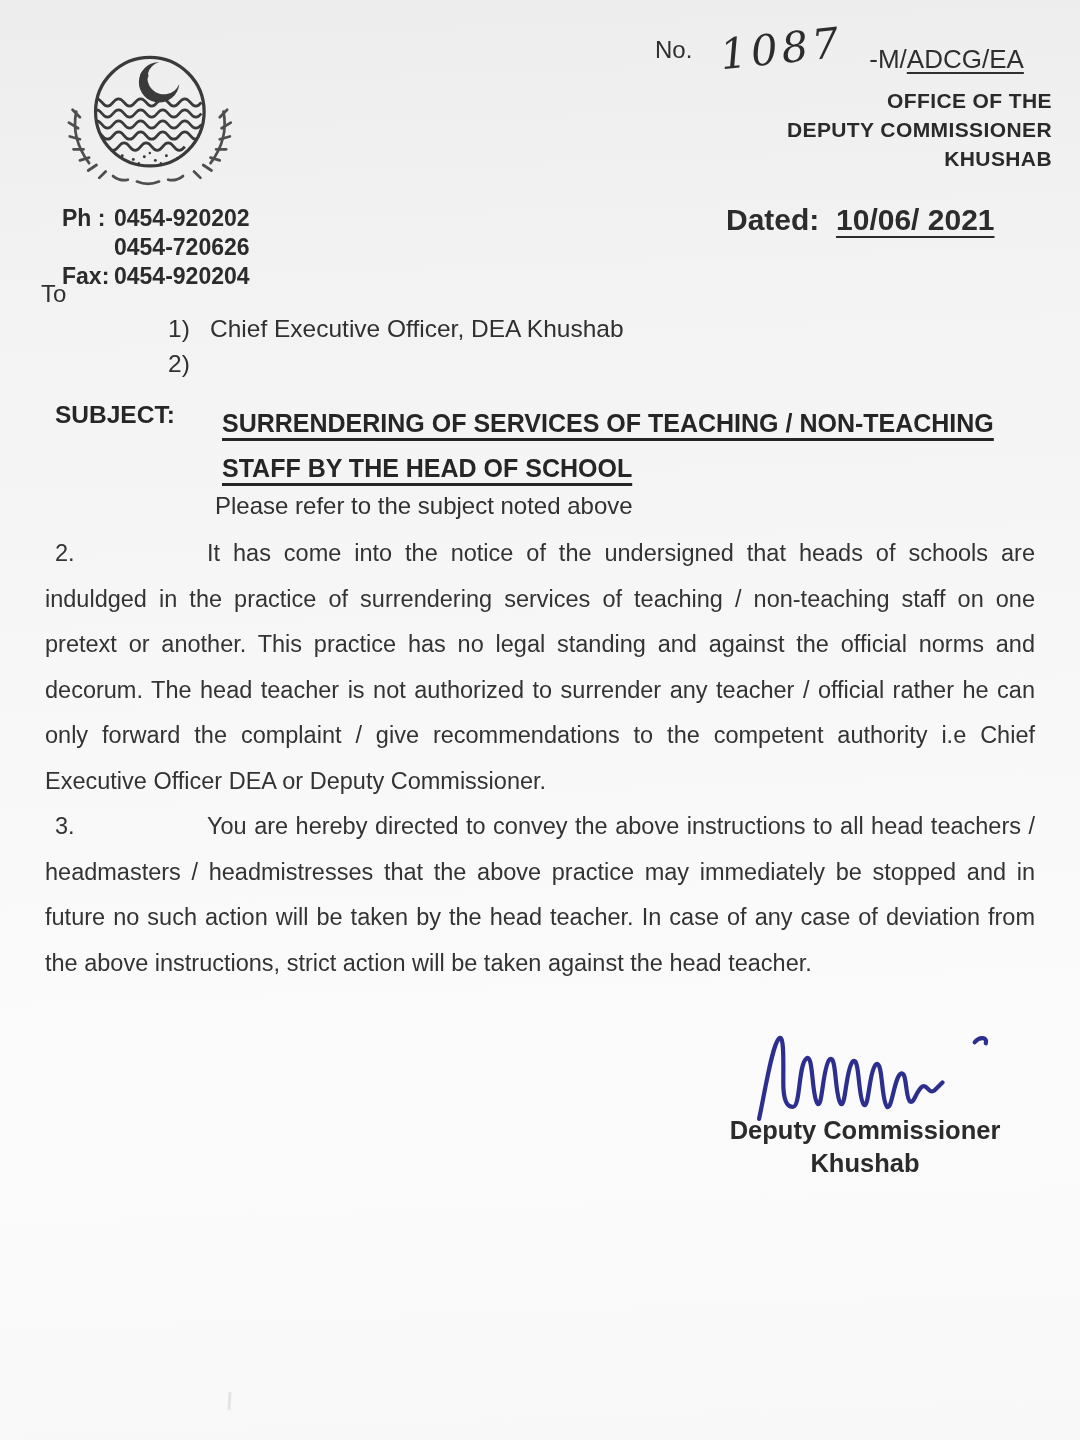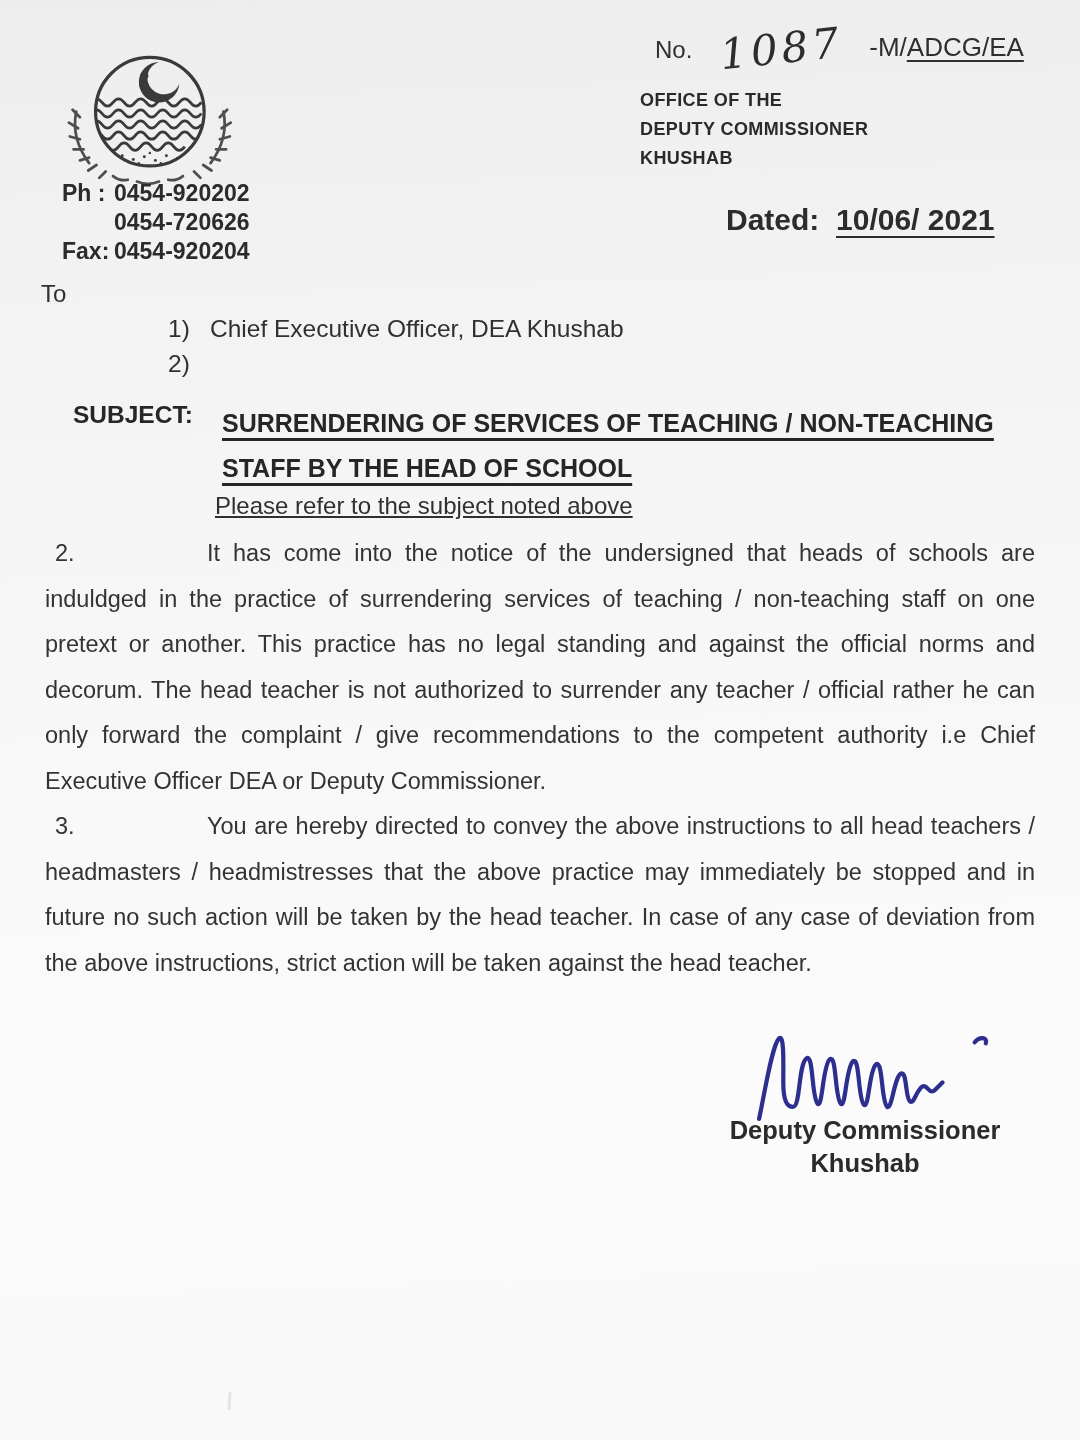--- a/index.html
+++ b/index.html
@@ -4,44 +4,44 @@
 <style>
   html,body{margin:0;padding:0;}
   body{width:1080px;height:1440px;overflow:hidden;background:#e9e8e9;}
   .page{
     position:relative;width:1080px;height:1440px;
     background:linear-gradient(178deg,#ededee 0%,#f3f2f3 18%,#f8f7f8 45%,#fbfbfb 75%,#f8f8f8 100%);
     font-family:"Liberation Sans",sans-serif;color:#303030;
   }
   
   .emblem{position:absolute;left:56px;top:44px;width:184px;height:150px;}
-  .contact{position:absolute;left:62px;top:179px;font-weight:bold;font-size:23px;line-height:29px;color:#2b2b2b;}
+  .contact{position:absolute;left:62px;top:204px;font-weight:bold;font-size:23px;line-height:29px;color:#2b2b2b;}
   .contact .row{display:flex;}
   .contact .lbl{width:52px;}
   .refline{position:absolute;left:655px;top:24px;width:400px;white-space:nowrap;}
   .ref-no-label{font-size:24px;color:#2f2f2f;vertical-align:top;display:inline-block;margin-top:12px;}
   .ref-number{display:inline-block;font-family:"DejaVu Serif",serif;font-style:italic;font-size:42px;
     letter-spacing:4px;transform:rotate(-6deg);margin:0 26px 0 28px;color:#2c2c2c;}
-  .ref-series{font-size:26px;color:#2f2f2f;vertical-align:top;display:inline-block;margin-top:8px;text-align:center;}
+  .ref-series{font-size:26px;color:#2f2f2f;vertical-align:top;display:inline-block;margin-top:20px;text-align:center;}
   .u{text-decoration:underline;text-decoration-thickness:2px;text-underline-offset:4px;}
-  .office{position:absolute;left:640px;top:86px;width:412px;text-align:left;font-weight:bold;
-    font-size:18px;line-height:29px;color:#2a2a2a;letter-spacing:.4px;}
+  .office{position:absolute;left:640px;top:86px;width:412px;text-align:right;font-weight:bold;
+    font-size:21px;line-height:29px;color:#2a2a2a;letter-spacing:.4px;}
   .dated{position:absolute;left:726px;top:203px;font-size:30px;font-weight:600;color:#2c2c2c;}
   .dated .u{text-underline-offset:6px;}
   
   .to-label{position:absolute;left:41px;top:280px;font-size:24px;}
   .recipients{position:absolute;left:168px;top:311px;font-size:24.5px;line-height:35px;}
   .recipients .row{display:flex;}
   .recipients .num{width:42px;}
   
-  .subject-label{position:absolute;left:55px;top:401px;font-size:24.5px;font-weight:bold;color:#262626;margin-left:18px;}
+  .subject-label{position:absolute;left:55px;top:401px;font-size:24.5px;font-weight:bold;color:#262626;}
   .subject-lines{position:absolute;left:222px;top:401px;width:840px;font-size:25px;font-weight:bold;
     line-height:45px;color:#262626;}
   .subject-lines .u{text-decoration-thickness:2.5px;text-underline-offset:6px;}
-  .opening{position:absolute;left:215px;top:492px;font-size:24px;text-decoration:underline;}
+  .opening{position:absolute;left:215px;top:492px;font-size:24px;}
   
   .para{position:absolute;left:45px;width:990px;font-size:23.5px;line-height:45.5px;color:#333;}
   .para .pnum{position:absolute;left:10px;top:0;}
   .para p{margin:0;text-indent:162px;text-align:justify;}
   .para-2{top:531px;}
   .para-3{top:804px;}
   
   .signature{position:absolute;left:745px;top:1028px;width:272px;height:96px;}
   .signoff{position:absolute;left:700px;top:1114px;width:330px;text-align:center;font-weight:bold;
     font-size:25.5px;line-height:33px;color:#2b2b2b;}

